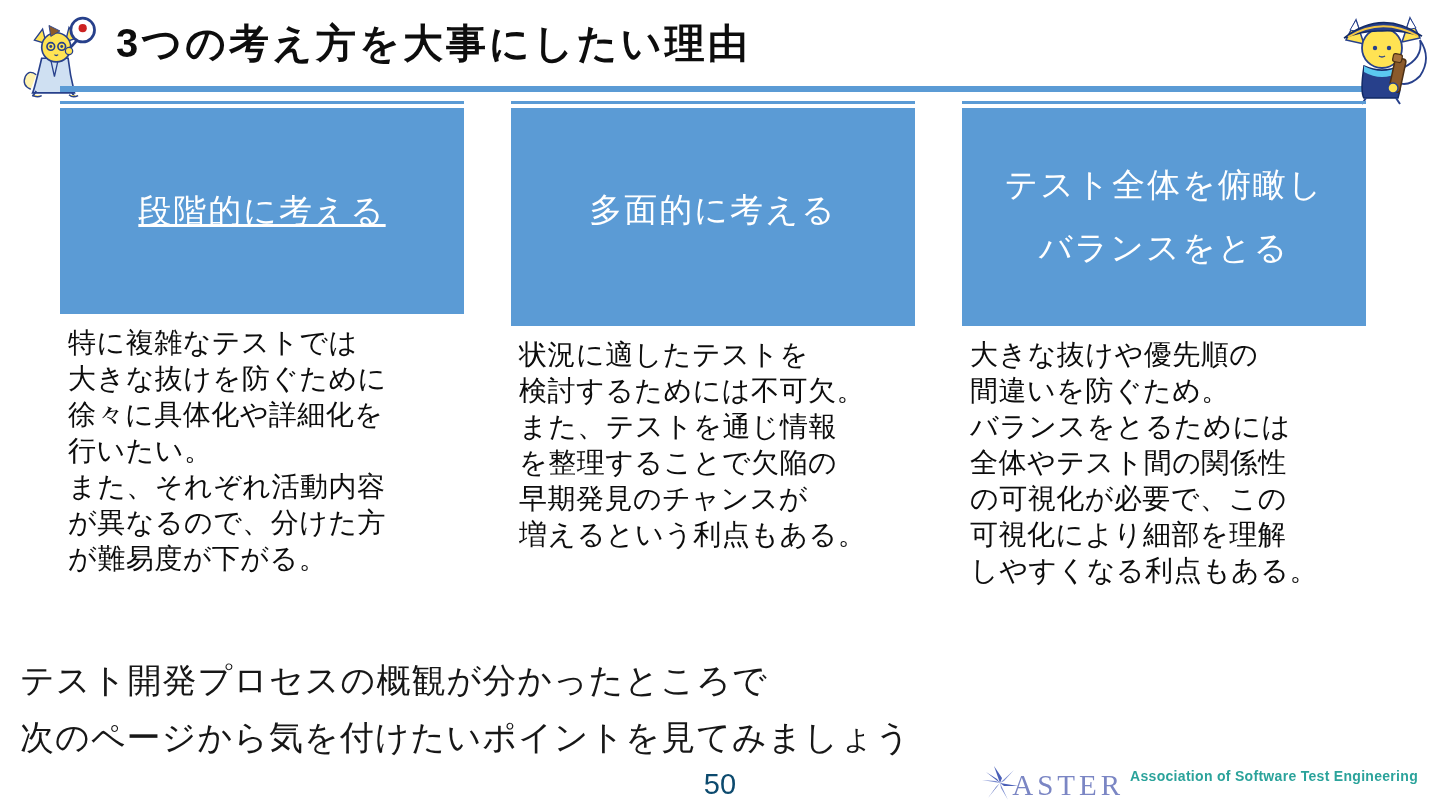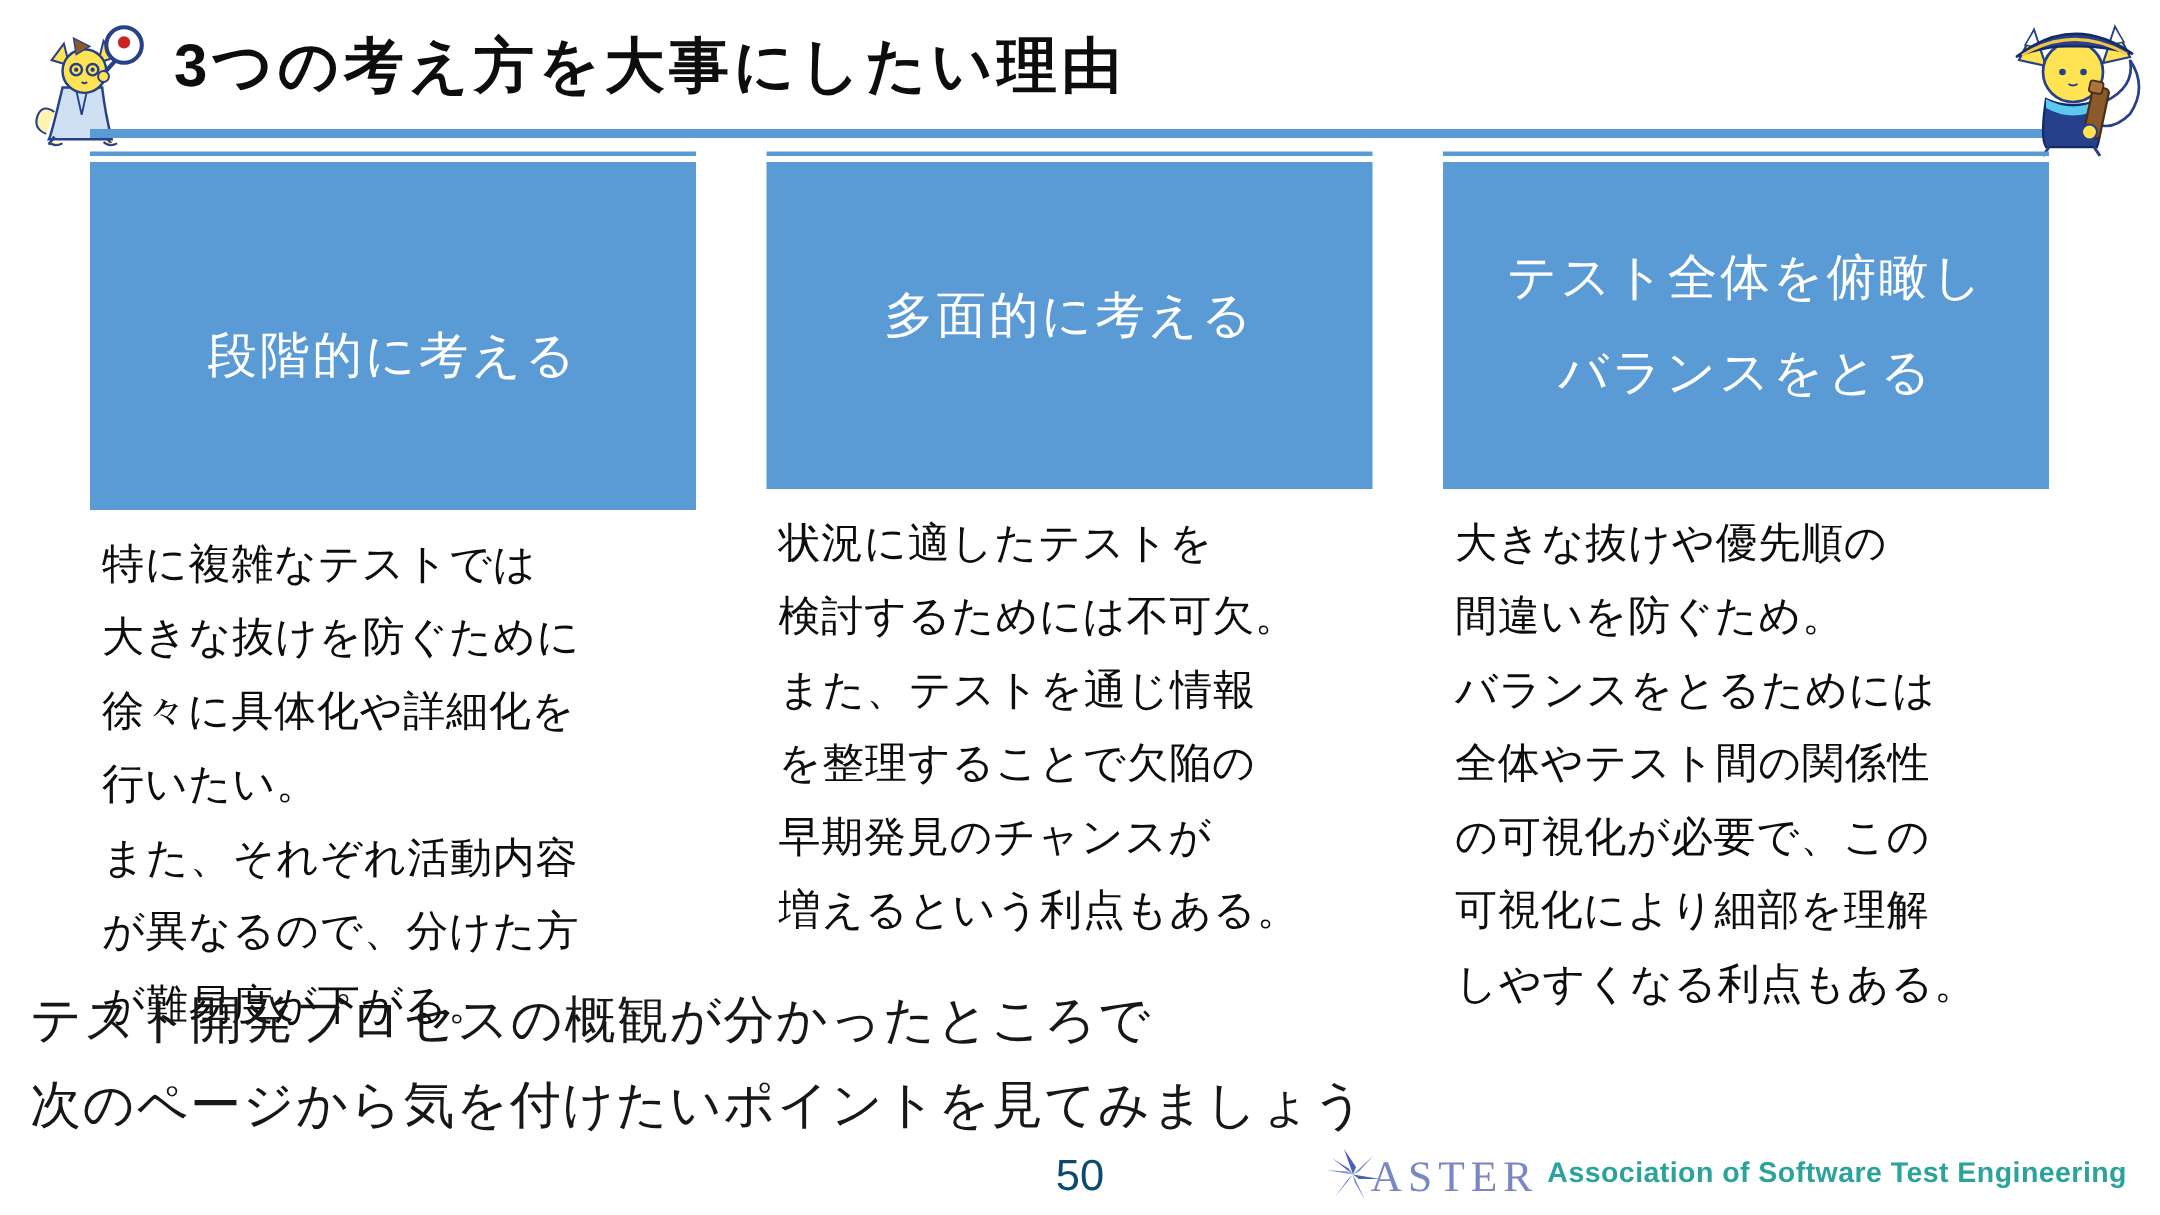--- a/index.html
+++ b/index.html
@@ -32,25 +32,25 @@
     display:flex;gap:47px;
   }
   .col{width:404px;flex:0 0 404px;}
   .col-topline{height:3px;background:#5b9bd5;margin-bottom:4px;}
   .col-box{
     height:218px;background:#5b9bd5;
     display:flex;align-items:center;justify-content:center;
     color:#ffffff;font-size:33px;letter-spacing:2px;
     text-align:center;line-height:1.9;white-space:pre-line;
   }
-  .col:nth-child(1) .col-box{padding-top:26px;height:206px;}
+  .col:nth-child(1) .col-box{padding-top:0;height:206px;text-decoration:underline;}
   .col:nth-child(2) .col-box{padding-bottom:14px;height:204px;}
   .col-body{
     margin-top:11px;padding-left:8px;
-    font-size:28px;line-height:49px;letter-spacing:0.5px;
+    font-size:28px;line-height:36px;letter-spacing:0.5px;
     color:#0d0d0d;white-space:pre-line;
   }
 
   
   .conclusion{
     position:absolute;left:0;top:652px;width:1440px;
     font-size:34px;letter-spacing:1px;
     color:#171717;line-height:57px;white-space:pre-line;margin-left:20px;
   }
 
@@ -63,22 +63,22 @@
     position:absolute;right:22px;bottom:10px;
     display:flex;align-items:flex-end;gap:6px;
   }
   .logo-star{width:40px;height:38px;margin-bottom:-2px;}
   .logo-word{
     font-size:29px;color:#7b86c4;letter-spacing:4px;
     font-family:"Liberation Serif","DejaVu Serif",serif;
     line-height:1;margin-left:-14px;
   }
   .logo-tagline{
-    font-size:19px;font-weight:bold;color:#2ba39b;
-    letter-spacing:0.3px;margin-bottom:6px;white-space:nowrap;
+    font-size:14px;font-weight:bold;color:#2ba39b;
+    letter-spacing:0.3px;margin-bottom:16px;white-space:nowrap;
   }
 </style>
 </head>
 <body>
 
 <div class="slide">
 
   <svg class="mascot mascot-left" viewBox="0 0 90 95">
     <path d="M14,84 Q4,80 8,70 Q12,62 20,68" fill="#fff3b0" stroke="#27408b" stroke-width="1.5"></path>
     <path d="M26,50 Q18,84 16,88 L62,88 Q57,68 55,50 Z" fill="#cfe0f2" stroke="#27408b" stroke-width="1.8"></path>

